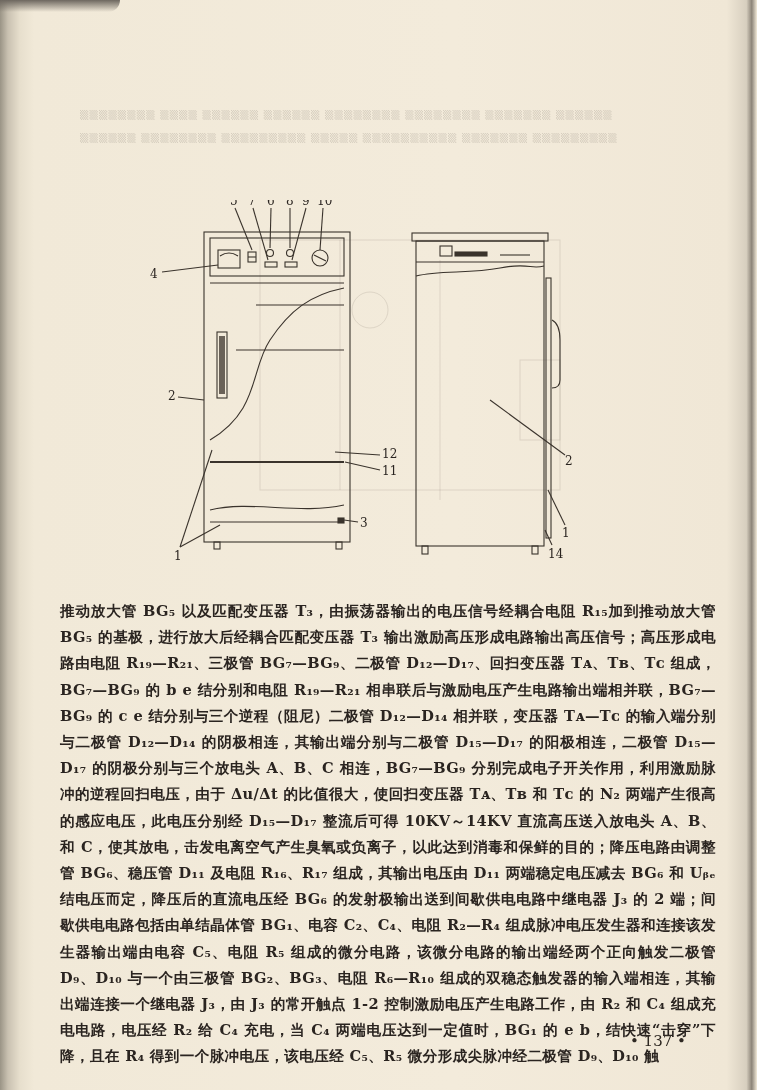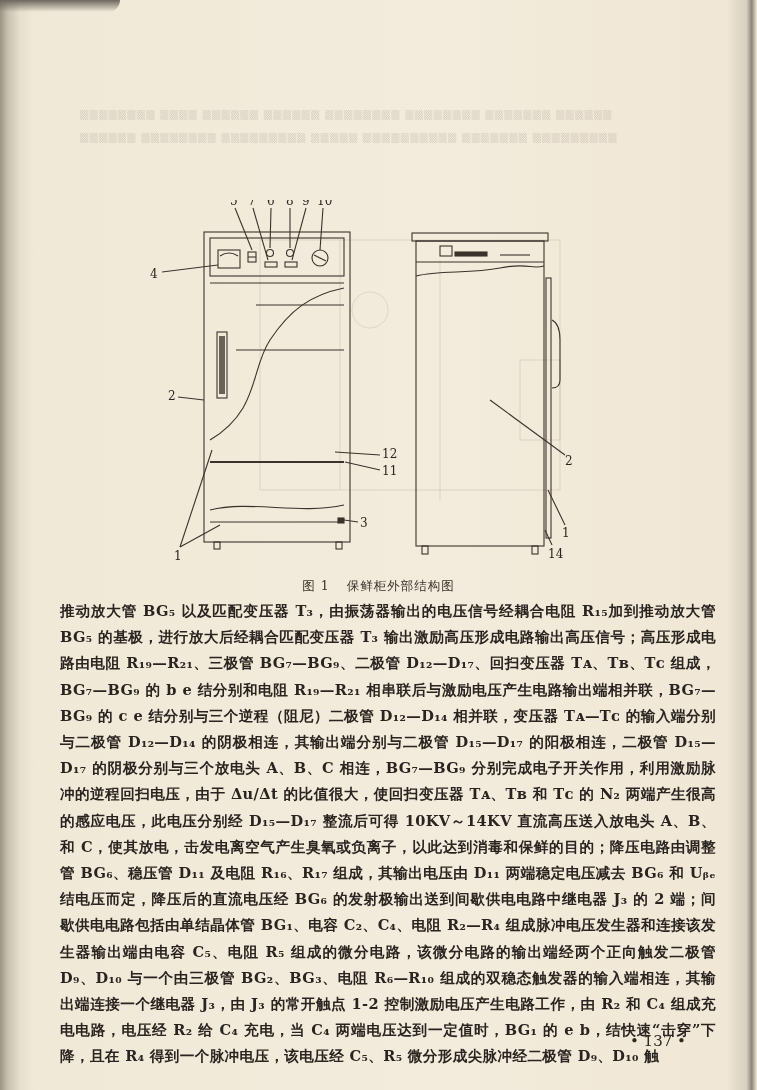--- a/index.html
+++ b/index.html
@@ -134,23 +134,19 @@
         <line x1="405" y1="330" x2="412" y2="345"></line>
       </g>
       <g fill="#2a2420" stroke="none" font-size="12" font-family="DejaVu Serif, serif">
         <text x="425" y="265">2</text>
         <text x="422" y="337">1</text>
         <text x="408" y="358">14</text>
       </g>
     </svg>
   </div>
 
-  <div class="caption">
-    <span>图 1</span>
-    <span>保鲜柜外部结构图</span>
-  </div>
 
   <div class="body-text">
     <p>推动放大管 BG₅ 以及匹配变压器 T₃，由振荡器输出的电压信号经耦合电阻 R₁₅加到推动放大管 BG₅ 的基极，进行放大后经耦合匹配变压器 T₃ 输出激励高压形成电路输出高压信号；高压形成电路由电阻 R₁₉—R₂₁、三极管 BG₇—BG₉、二极管 D₁₂—D₁₇、回扫变压器 Tᴀ、Tʙ、Tᴄ 组成，BG₇—BG₉ 的 b e 结分别和电阻 R₁₉—R₂₁ 相串联后与激励电压产生电路输出端相并联，BG₇—BG₉ 的 c e 结分别与三个逆程（阻尼）二极管 D₁₂—D₁₄ 相并联，变压器 Tᴀ—Tᴄ 的输入端分别与二极管 D₁₂—D₁₄ 的阴极相连，其输出端分别与二极管 D₁₅—D₁₇ 的阳极相连，二极管 D₁₅—D₁₇ 的阴极分别与三个放电头 A、B、C 相连，BG₇—BG₉ 分别完成电子开关作用，利用激励脉冲的逆程回扫电压，由于 Δu/Δt 的比值很大，使回扫变压器 Tᴀ、Tʙ 和 Tᴄ 的 N₂ 两端产生很高的感应电压，此电压分别经 D₁₅—D₁₇ 整流后可得 10KV～14KV 直流高压送入放电头 A、B、和 C，使其放电，击发电离空气产生臭氧或负离子，以此达到消毒和保鲜的目的；降压电路由调整管 BG₆、稳压管 D₁₁ 及电阻 R₁₆、R₁₇ 组成，其输出电压由 D₁₁ 两端稳定电压减去 BG₆ 和 Uᵦₑ 结电压而定，降压后的直流电压经 BG₆ 的发射极输出送到间歇供电电路中继电器 J₃ 的 2 端；间歇供电电路包括由单结晶体管 BG₁、电容 C₂、C₄、电阻 R₂—R₄ 组成脉冲电压发生器和连接该发生器输出端由电容 C₅、电阻 R₅ 组成的微分电路，该微分电路的输出端经两个正向触发二极管 D₉、D₁₀ 与一个由三极管 BG₂、BG₃、电阻 R₆—R₁₀ 组成的双稳态触发器的输入端相连，其输出端连接一个继电器 J₃，由 J₃ 的常开触点 1-2 控制激励电压产生电路工作，由 R₂ 和 C₄ 组成充电电路，电压经 R₂ 给 C₄ 充电，当 C₄ 两端电压达到一定值时，BG₁ 的 e b，结快速“击穿”下降，且在 R₄ 得到一个脉冲电压，该电压经 C₅、R₅ 微分形成尖脉冲经二极管 D₉、D₁₀ 触</p>
   </div>
 
   <div class="pagenum">• 137 •</div>
 </div>
 
 </body></html>

